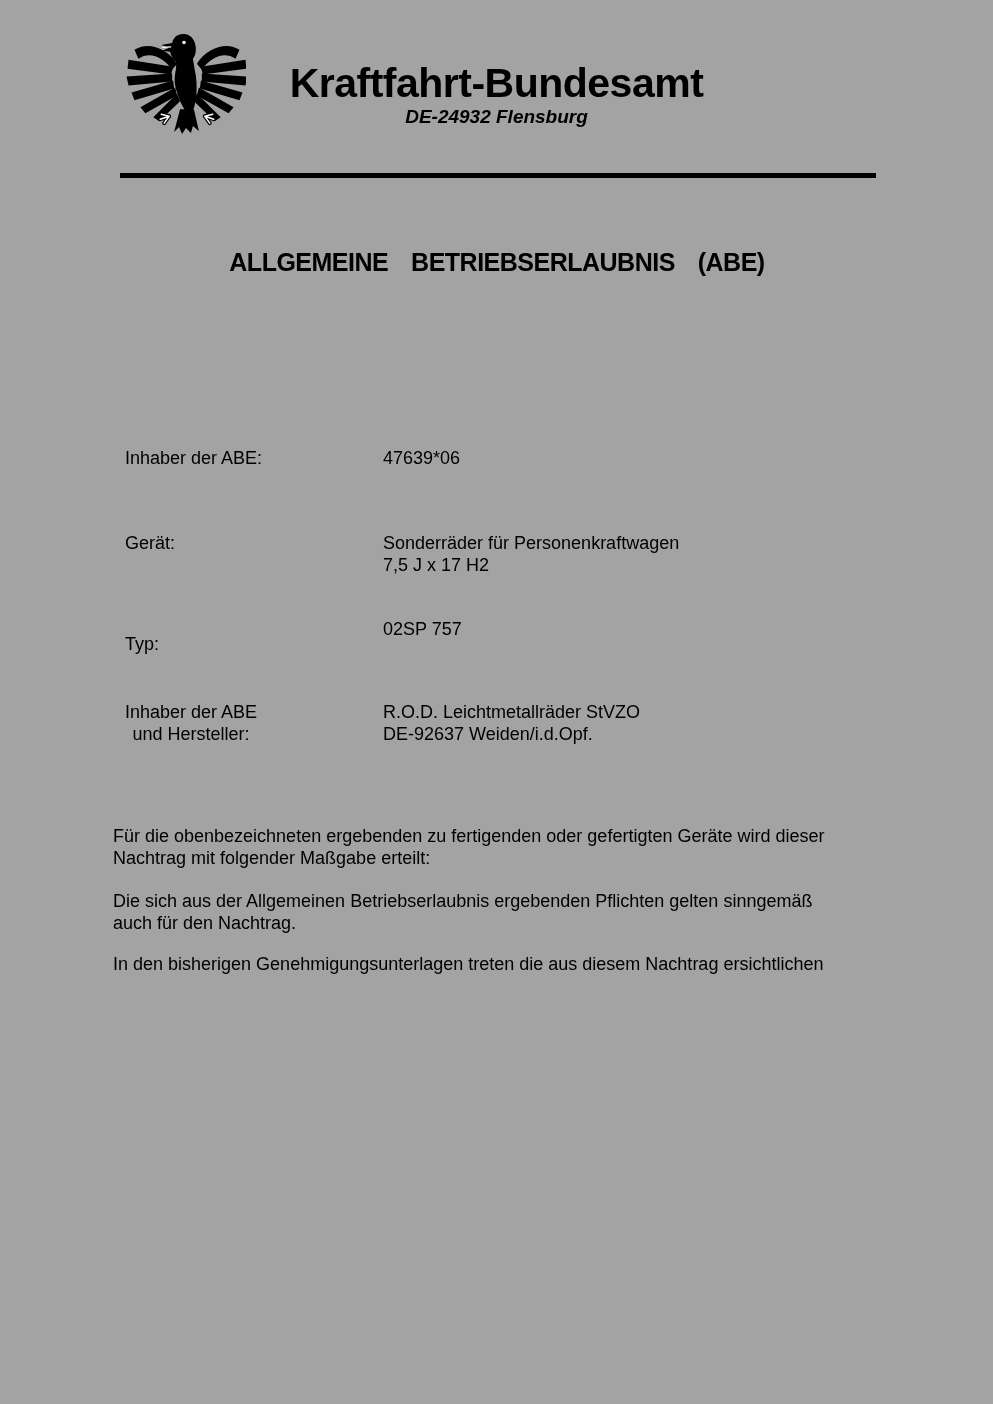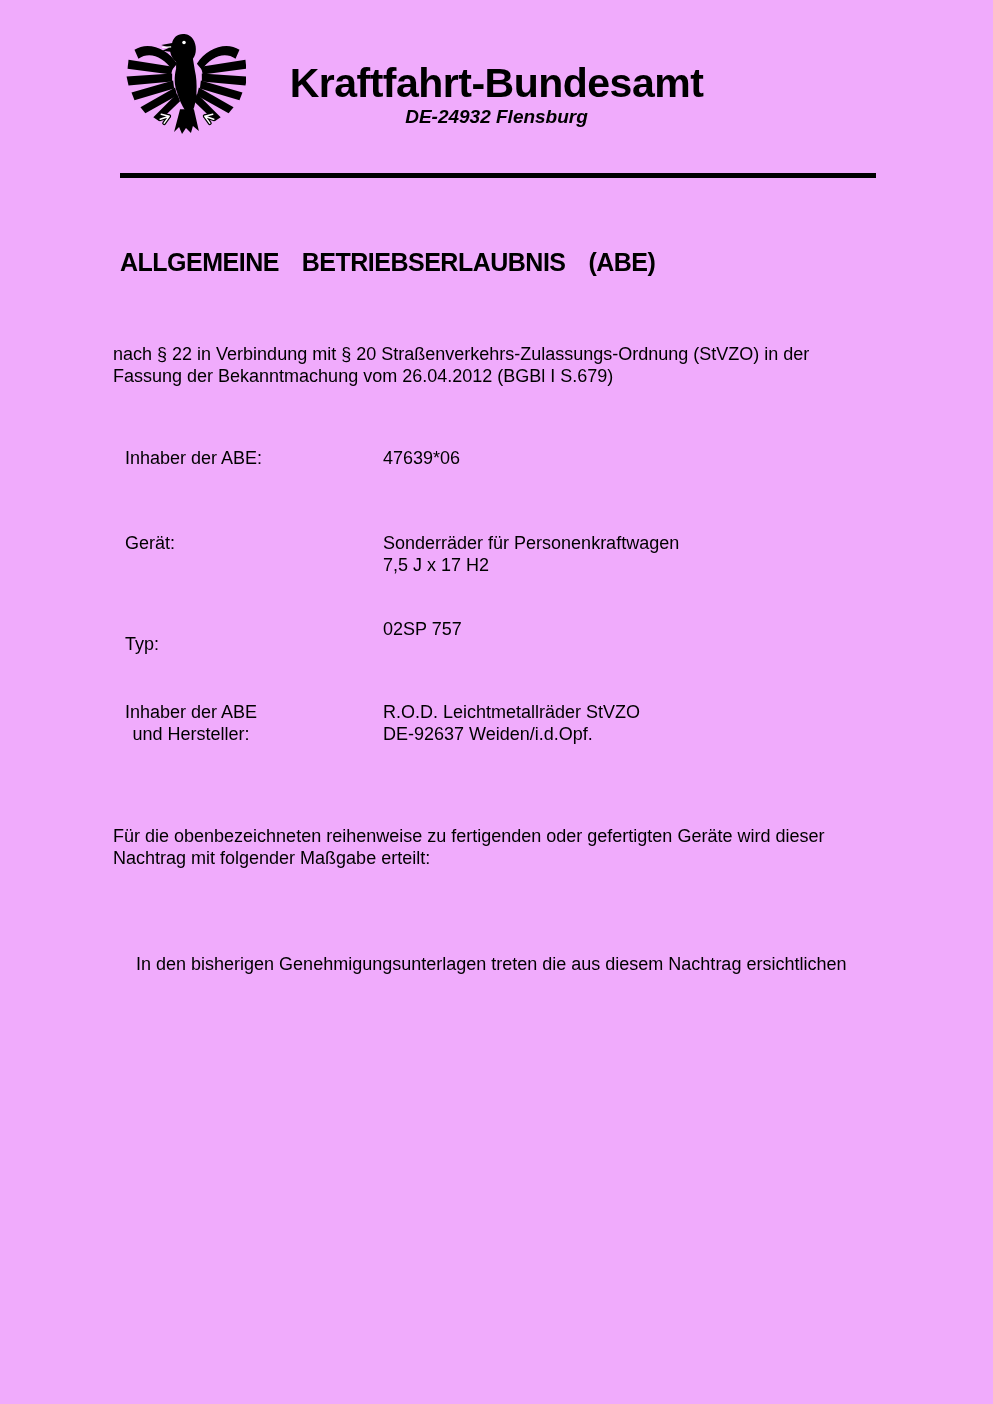--- a/index.html
+++ b/index.html
@@ -1,20 +1,20 @@
 <!DOCTYPE html>
 <html lang="de"><head>
 <meta charset="utf-8">
 <style>
   html, body { margin: 0; padding: 0; background: #ffffff; }
   .page {
     position: relative;
     width: 993px;
     height: 1404px;
-    background: #f0abfc;
+    background: #a3a3a3;
     color: #000000;
     font-family: "Liberation Sans", sans-serif;
     overflow: hidden;
   }
   .abs { position: absolute; }
 
   
   .logo { left: 124px; top: 33px; width: 122px; height: 106px; }
   .agency-block {
     left: 250px; top: 63px; width: 493px;
@@ -26,21 +26,21 @@
   }
   .agency-location {
     font-size: 19px; font-weight: bold; line-height: 19px;
     margin-top: 3px; white-space: nowrap; font-style: italic;
   }
   .header-rule { left: 120px; top: 173px; width: 756px; height: 5px; background: #000; }
 
   
   .doc-title {
     left: 120px; top: 250px; width: 754px;
-    font-size: 25px; font-weight: bold;
+    text-align: center; font-size: 25px; font-weight: bold;
     letter-spacing: -0.5px; word-spacing: 5px; white-space: pre; line-height: 25px;
   }
 
   
   .bodytext { font-size: 18px; line-height: 22px; }
   .para { left: 113px; width: 770px; }
 
   .field-label { left: 125px; }
   .field-value { left: 359px; margin-left: 24px; }
 </style>
@@ -87,24 +87,20 @@
 
   <div class="abs agency-block">
     <div class="agency-name">Kraftfahrt-Bundesamt</div>
     <div class="agency-location">DE-24932 Flensburg</div>
   </div>
 
   <div class="abs header-rule"></div>
 
   <div class="abs doc-title">ALLGEMEINE  BETRIEBSERLAUBNIS  (ABE)</div>
 
-  <div class="abs para bodytext" style="top:343px;">
-    <div>nach § 22 in Verbindung mit § 20 Straßenverkehrs-Zulassungs-Ordnung (StVZO) in der</div>
-    <div>Fassung der Bekanntmachung vom 26.04.2012 (BGBl I S.679)</div>
-  </div>
 
   <div class="abs field-label bodytext" style="top:447px;">Inhaber der ABE:</div>
   <div class="abs field-value bodytext" style="top:447px;">47639*06</div>
 
   <div class="abs field-label bodytext" style="top:532px;">Gerät:</div>
   <div class="abs field-value bodytext" style="top:532px;">
     <div>Sonderräder für Personenkraftwagen</div>
     <div>7,5 J x 17 H2</div>
   </div>
 
@@ -114,22 +110,26 @@
   <div class="abs field-label bodytext" style="top:701px;text-align:center;">
     <div>Inhaber der ABE</div>
     <div>und Hersteller:</div>
   </div>
   <div class="abs field-value bodytext" style="top:701px;">
     <div>R.O.D. Leichtmetallräder StVZO</div>
     <div>DE-92637 Weiden/i.d.Opf.</div>
   </div>
 
   <div class="abs para bodytext" style="top:825px;">
-    <div>Für die obenbezeichneten reihenweise zu fertigenden oder gefertigten Geräte wird dieser</div>
+    <div>Für die obenbezeichneten ergebenden zu fertigenden oder gefertigten Geräte wird dieser</div>
     <div>Nachtrag mit folgender Maßgabe erteilt:</div>
   </div>
 
+  <div class="abs para bodytext" style="top:890px;">
+    <div>Die sich aus der Allgemeinen Betriebserlaubnis ergebenden Pflichten gelten sinngemäß</div>
+    <div>auch für den Nachtrag.</div>
+  </div>
 
-  <div class="abs para bodytext" style="top:953px;margin-left:23px;">
+  <div class="abs para bodytext" style="top:953px;">
     <div>In den bisherigen Genehmigungsunterlagen treten die aus diesem Nachtrag ersichtlichen</div>
   </div>
 
 </div>
 
 </body></html>

